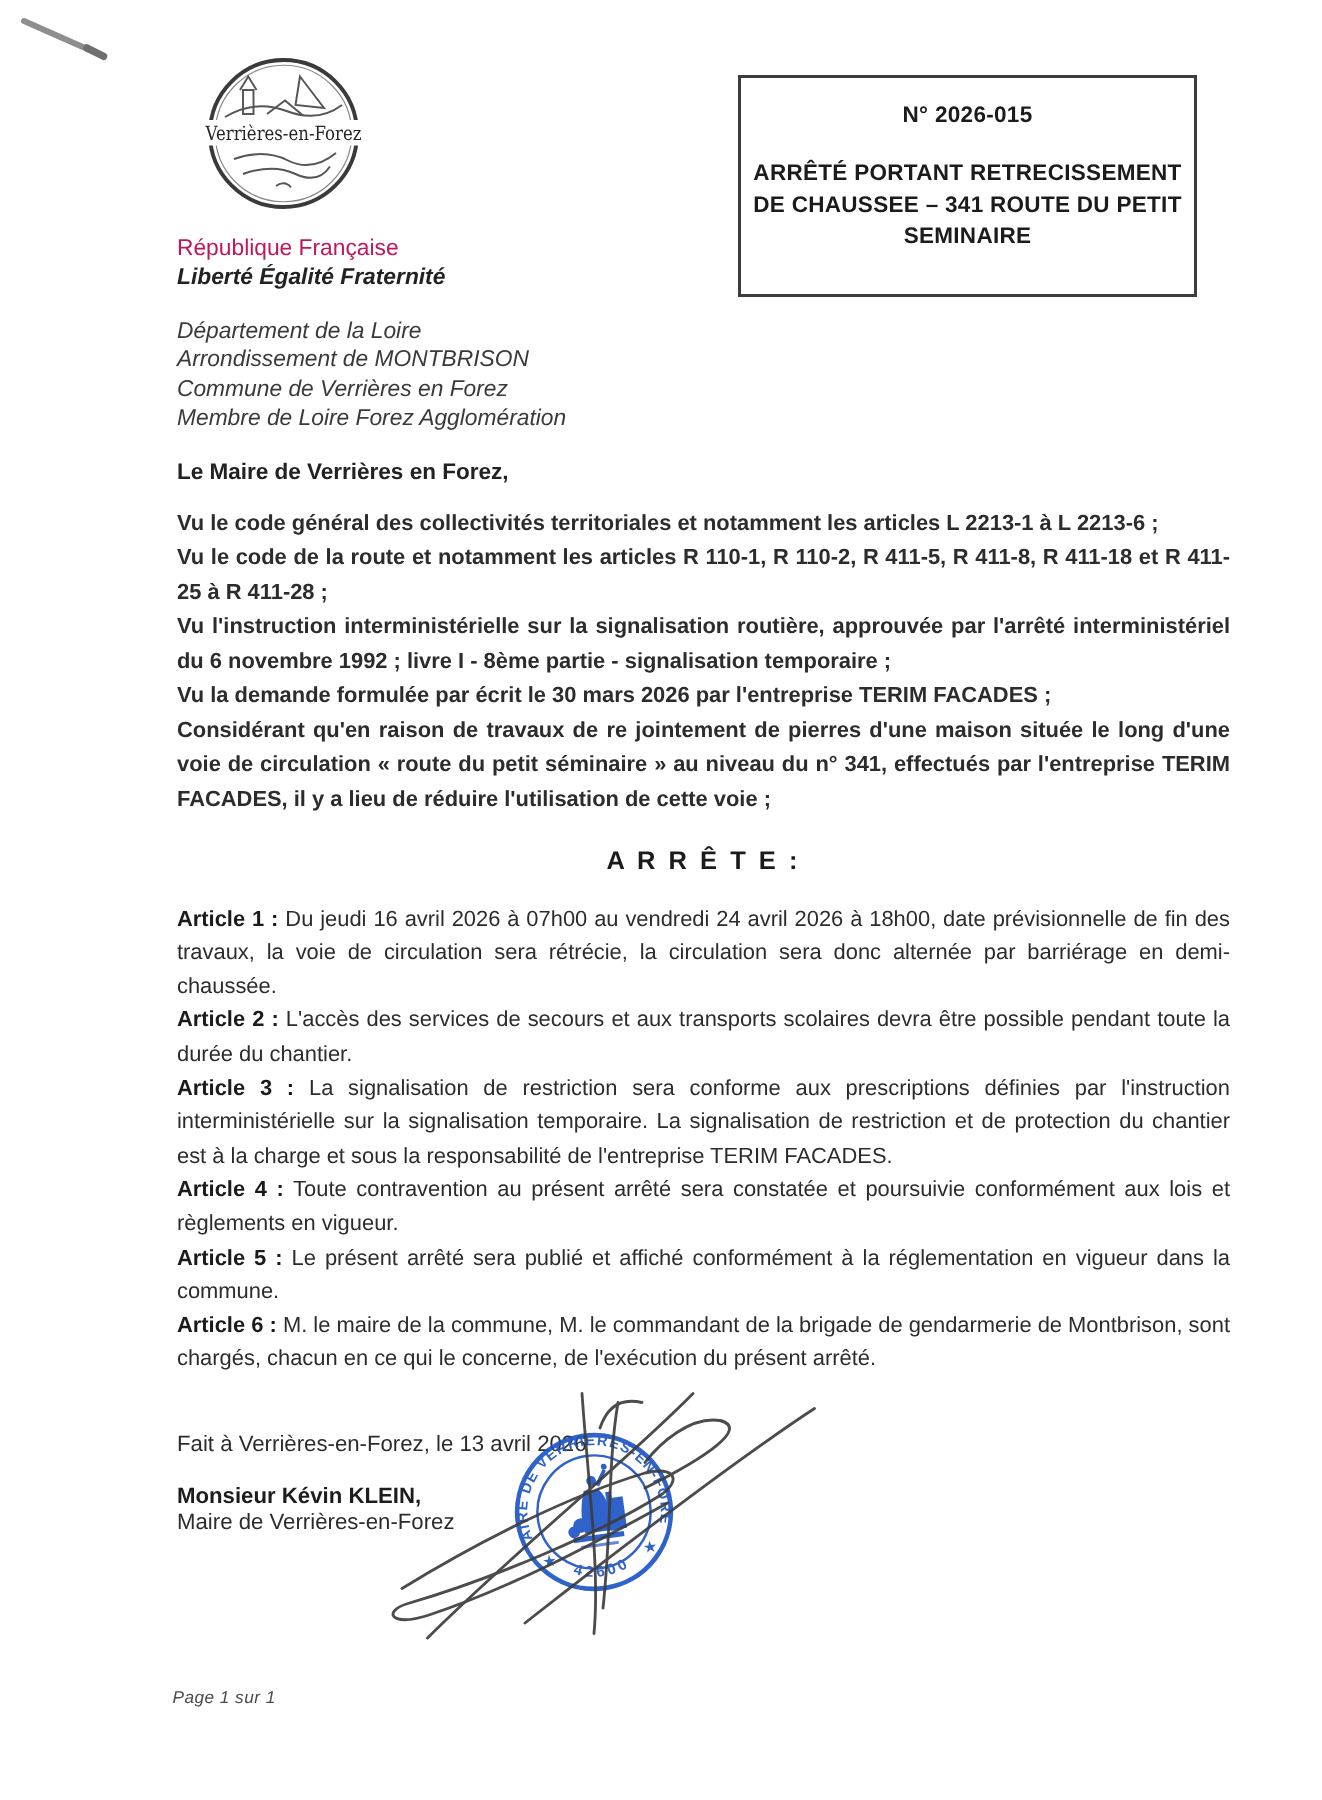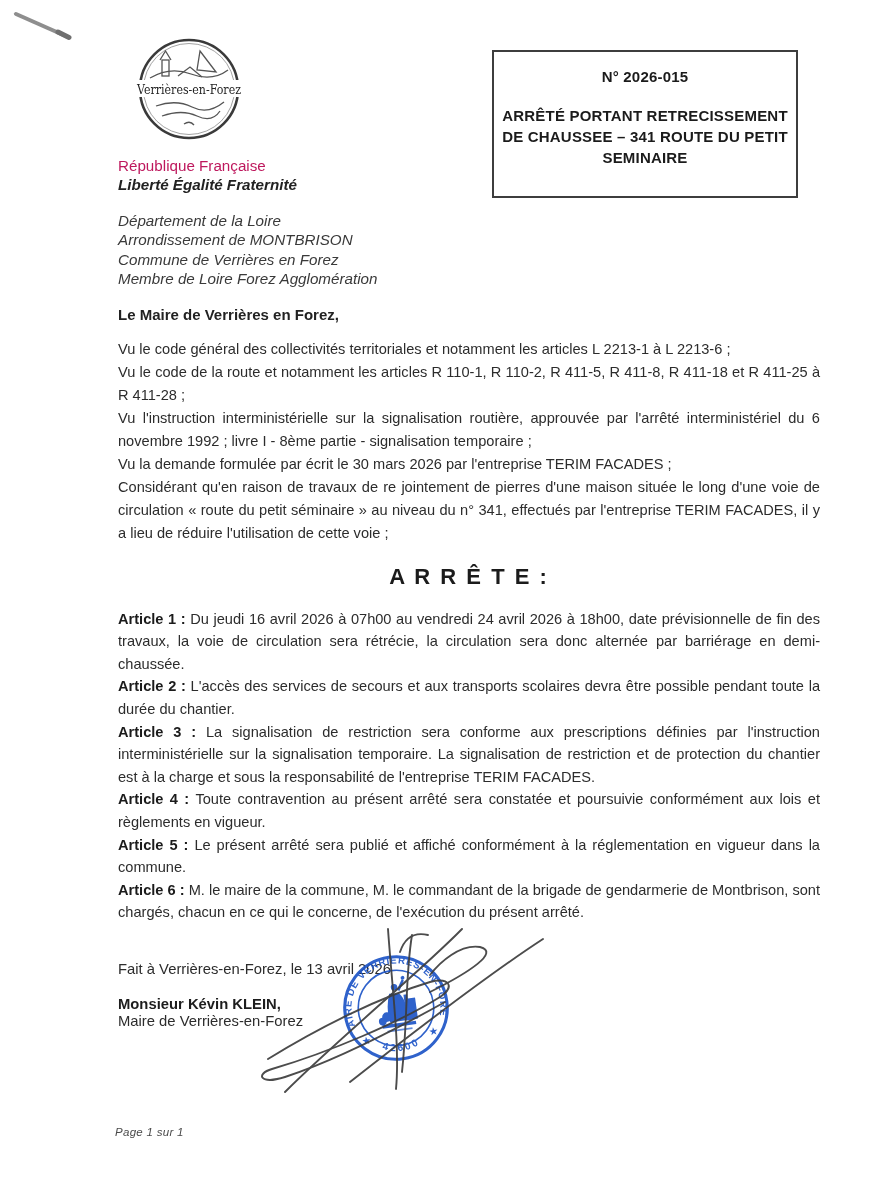--- a/index.html
+++ b/index.html
@@ -21,24 +21,24 @@
     font-size:15px; line-height:21px; letter-spacing:.2px;
   }
   .hb-subject { margin-top:18px; }
   
   .content { position:absolute; left:118px; top:156px; width:702px; }
   .content p { margin:0; }
   .rep1 { font-weight:normal; font-size:15.2px; line-height:19px; color:#be185d; }
   .rep2 { font-weight:bold; font-style:italic; font-size:15.2px; line-height:19px; color:#222; }
   .admin { margin-top:17px; font-style:italic; font-size:15.2px; line-height:19.4px; color:#3a3a3a; }
   .intro { margin-top:17px; font-weight:bold; font-size:15px; color:#222; }
-  .recitals { margin-top:15px; font-size:14.6px; line-height:23px; }
+  .recitals { margin-top:15px; font-size:14.6px; line-height:23px;font-weight:bold; }
   .recitals p { text-align:justify; }
   .decree-heading { margin:19px 0 18px 0; text-align:center; font-weight:bold;
-                    font-size:22px; letter-spacing:2px; color:#1b1b1b; }
+                    font-size:17px; letter-spacing:2px; color:#1b1b1b; }
   .articles { font-size:14.6px; line-height:22.6px; }
   .articles p { text-align:justify; }
   .articles b { color:#1b1b1b; }
   .closing { margin-top:37px; font-size:14.8px; }
   .sig-name { margin-top:19px !important; font-weight:bold; color:#1d1d1d; }
   .sig-title { margin-top:1px !important; }
   
   .stamp-sig { position:absolute; left:250px; top:912px; width:320px; height:192px; }
   .stamp-svg { position:absolute; left:88px; top:38px; transform:rotate(-8deg); opacity:.92; }
   .sig-svg   { position:absolute; left:0; top:0; }

